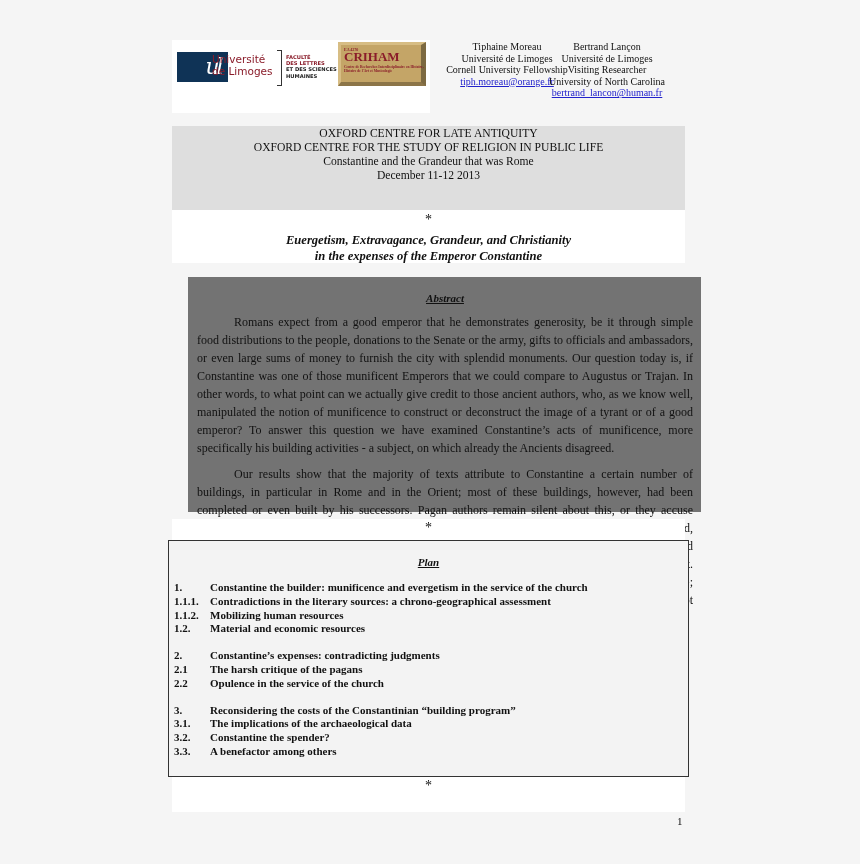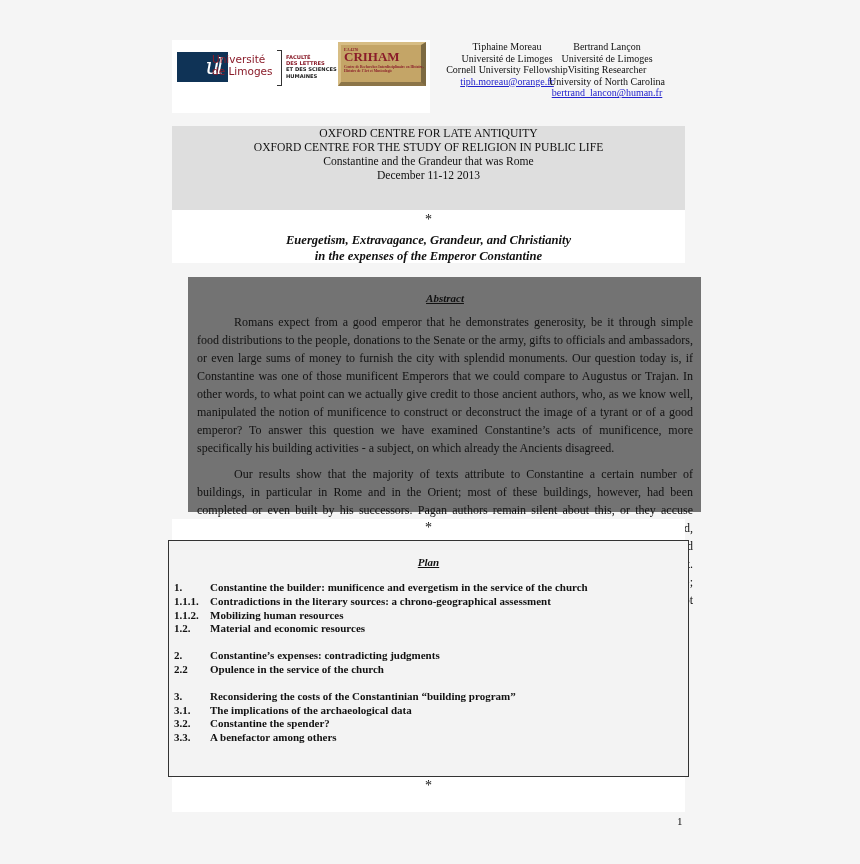--- a/index.html
+++ b/index.html
@@ -146,20 +146,24 @@
         <span class="plan-label">Material and economic resources</span>
       </div>
   </div>
 
   <div class="plan-group">
     <div class="plan-row">
         <span class="plan-num">2.</span>
         <span class="plan-label">Constantine’s expenses: contradicting judgments</span>
       </div>
     <div class="plan-row">
+        <span class="plan-num">2.1</span>
+        <span class="plan-label">The harsh critique of the pagans</span>
+      </div>
+    <div class="plan-row">
         <span class="plan-num">2.2</span>
         <span class="plan-label">Opulence in the service of the church</span>
       </div>
   </div>
 
   <div class="plan-group">
     <div class="plan-row">
         <span class="plan-num">3.</span>
         <span class="plan-label">Reconsidering the costs of the Constantinian “building program”</span>
       </div>

